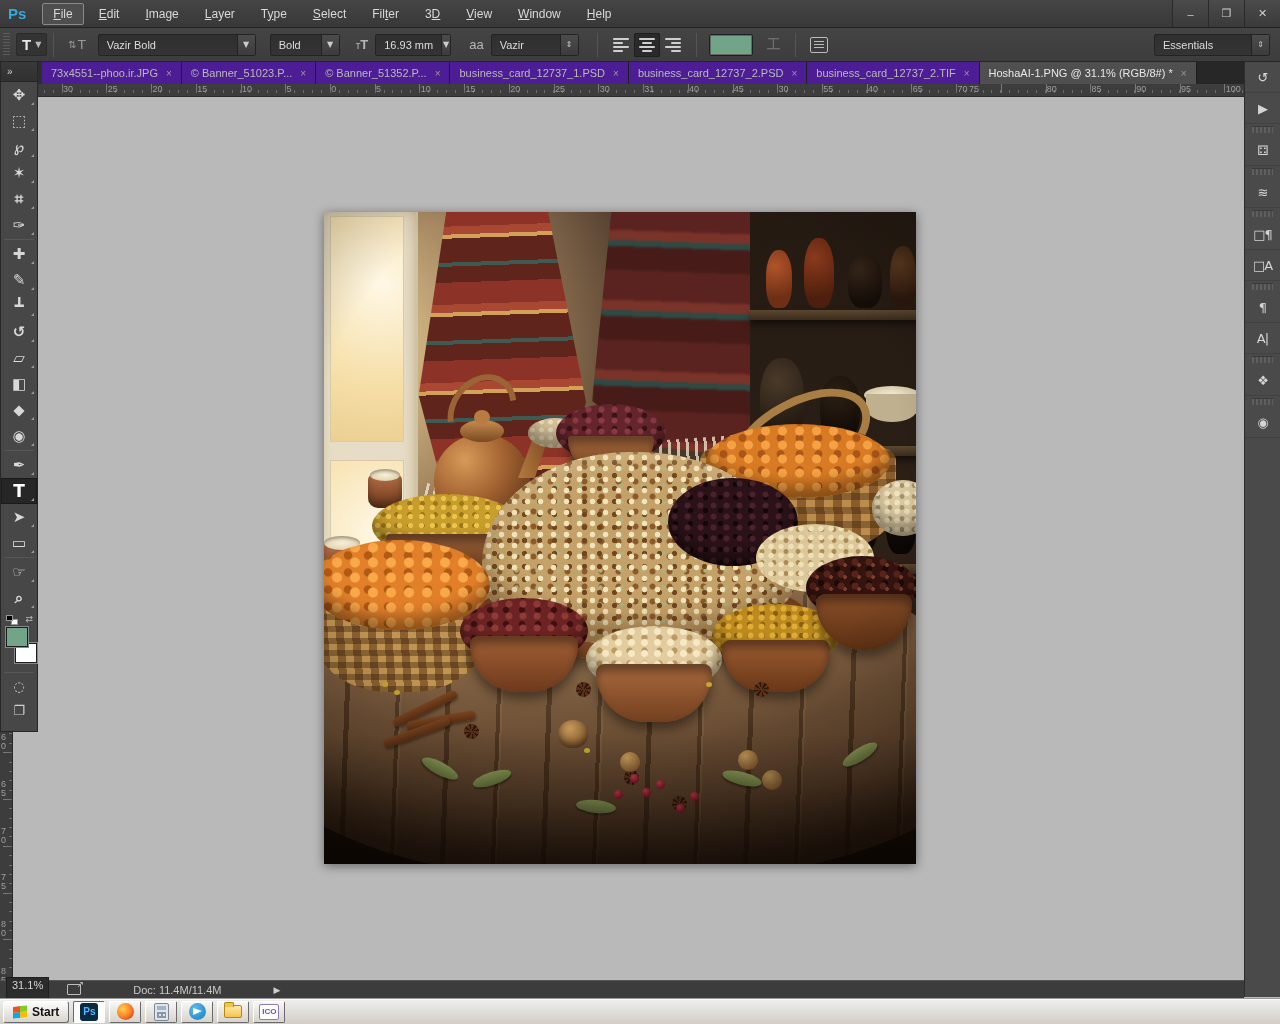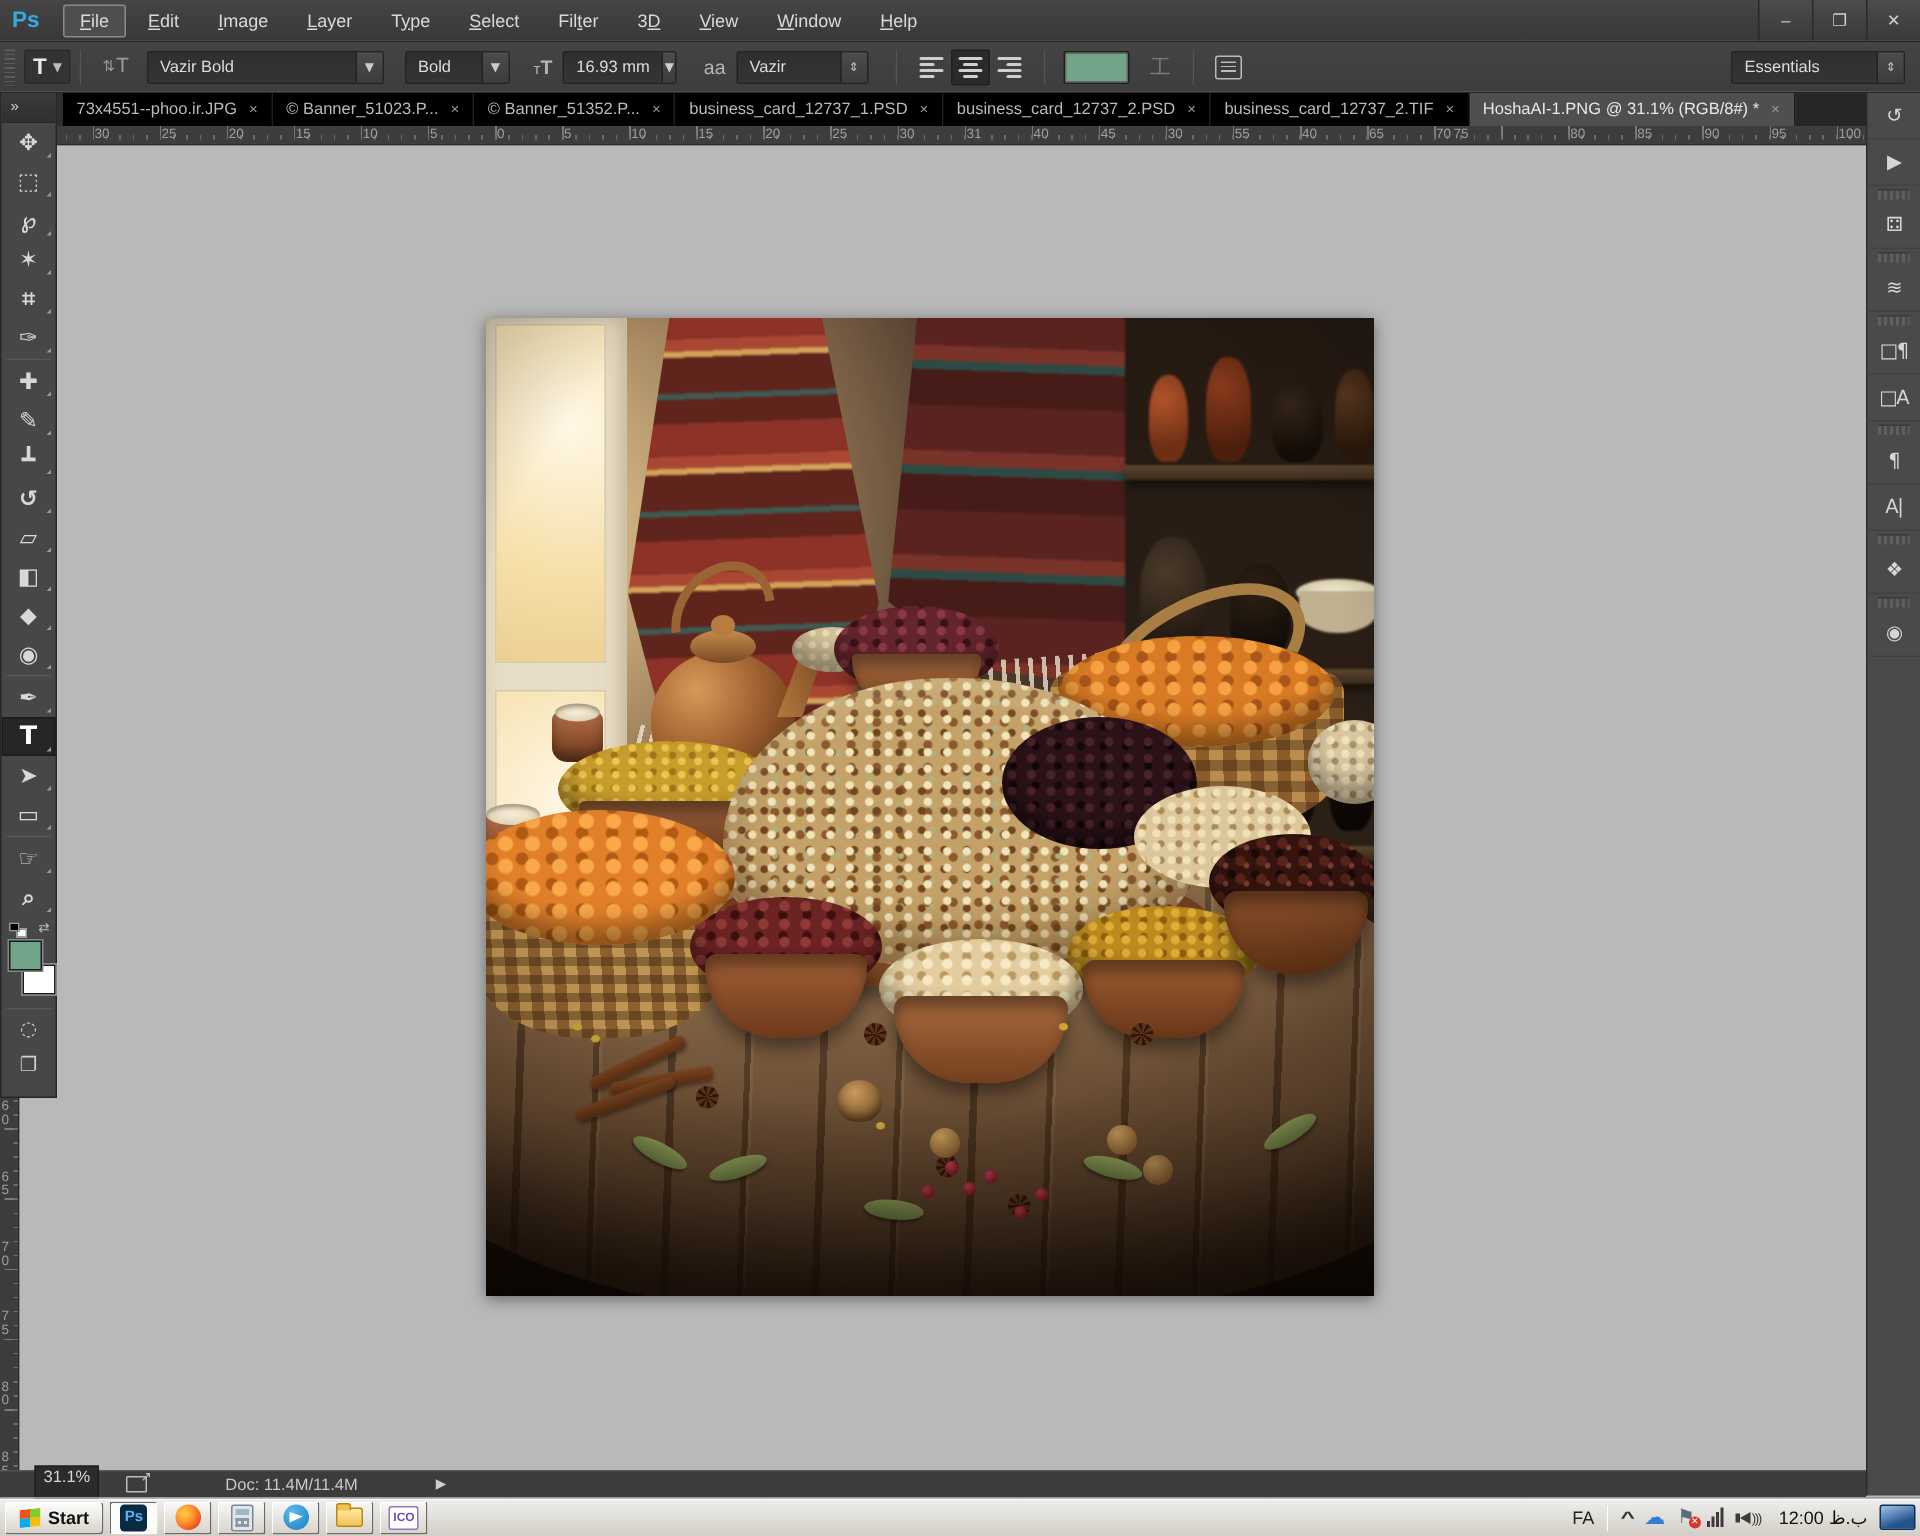--- a/index.html
+++ b/index.html
@@ -48,21 +48,21 @@
   .ob-warp{color:#7a7a7a;font-size:14px;margin:0 8px}
   .ob-panels{width:18px;height:16px;border:1px solid #bbb;border-radius:2px;margin:0 8px;position:relative;background:#3d3d3d}
   .ob-panels::after{content:"";position:absolute;left:3px;top:3px;right:3px;height:8px;
     background:repeating-linear-gradient(180deg,#bbb 0 1px,transparent 1px 3px)}
   .ws{margin-left:auto;margin-right:10px}
 
   
   .tabbar{position:absolute;left:0;top:62px;width:1280px;height:22px;background:#272727;display:flex;align-items:stretch;
     font-size:11px;color:#b9b9b9;overflow:hidden}
   .tabstub{display:flex;align-items:center;color:#e0e0e0;padding:0 8px;gap:14px;background:#2e2e2e}
-  .tab{display:flex;align-items:center;padding:0 9px;background:#000000;border-right:1px solid #1f1f1f;white-space:nowrap}
+  .tab{display:flex;align-items:center;padding:0 9px;background:#4c1d95;border-right:1px solid #1f1f1f;white-space:nowrap}
   .tab .tl{margin-right:8px}
   .tab .tx{color:#9a9a9a;font-size:10px}
   .tab.active{background:#4f4f4f;color:#e8e8e8}
   .tab-ovf{margin-left:auto;display:flex;align-items:center;padding:0 10px;color:#cfcfcf;background:#272727}
 
   
   .hruler{position:absolute;left:0;top:84px;width:1244px;height:13px;background:#3d3d3d;border-bottom:1px solid #2a2a2a;
     color:#9f9f9f;font-size:9px;overflow:hidden}
   .hruler .ticks{position:absolute;left:0;right:0;bottom:0;height:9px;
     background:repeating-linear-gradient(90deg,#6b6b6b 0 1px,transparent 1px 8.94px) left bottom/100% 3px no-repeat,
@@ -233,21 +233,21 @@
   .fig{width:30px;height:28px;border-radius:50% 50% 45% 45%;background:radial-gradient(circle at 40% 30%,#c79a5c,#7a5228 78%);
     box-shadow:inset 0 -4px 6px rgba(0,0,0,.4)}
   .berry{width:9px;height:9px;border-radius:50%;background:radial-gradient(circle at 35% 30%,#c44052,#7c1626 75%)}
   .crumb{width:6px;height:5px;border-radius:50%;background:#caa52f}
   .p-vg{inset:0;background:radial-gradient(95% 85% at 48% 38%,transparent 52%,rgba(12,6,2,.5) 95%),
     linear-gradient(180deg,transparent 80%,rgba(8,4,2,.45));pointer-events:none}
 
   
   .statusbar{position:absolute;left:0;top:980px;width:1244px;height:18px;background:#3c3c3c;border-top:1px solid #555;
     display:flex;align-items:center;color:#c9c9c9;font-size:11px}
-  .zoomfield{margin-left:23px;padding:0 5px;height:26px;line-height:14px;background:#2b2b2b;border:1px solid #1f1f1f;color:#d5d5d5}
+  .zoomfield{margin-left:6px;padding:0 5px;height:26px;line-height:14px;background:#2b2b2b;border:1px solid #1f1f1f;color:#d5d5d5}
   .expicon{margin-left:18px;width:14px;height:11px;border:1px solid #bdbdbd;border-radius:1px;position:relative}
   .expicon::after{content:"↗";position:absolute;right:-4px;top:-6px;font-size:9px;color:#bdbdbd}
   .docinfo{margin-left:52px}
   .statarrow{margin-left:52px;font-size:9px;color:#cfcfcf}
 
   
   .taskbar{position:absolute;left:0;top:998px;width:1280px;height:26px;background:linear-gradient(#efefef,#d2cec6);
     border-top:1px solid #9a9a9a;box-shadow:inset 0 1px 0 #fbfbfb;display:flex;align-items:center;font-size:12px;color:#111}
   .startbtn{display:flex;align-items:center;gap:5px;height:22px;margin-left:3px;padding:0 9px;font-weight:bold;
     background:linear-gradient(#fdfdfd,#d8d4cc);border:1px solid;border-color:#fff #6a6a6a #6a6a6a #fff;border-radius:3px}
@@ -679,34 +679,14 @@
         <span class="tbtn">
           <span class="ic-tg"></span>
         </span>
         <span class="tbtn">
           <span class="ic-folder"></span>
         </span>
         <span class="tbtn">
           <span class="ic-ico">ICO</span>
         </span>
       </span>
-    <span class="tray">
-      <span class="lang">FA</span>
-      <span class="traydiv"></span>
-      <span class="tico chev">^</span>
-      <span class="tico cloud g">☁</span>
-      <span class="tico flagw g">⚑<b>✕</b></span>
-      <span class="tico net">
-          <i style="height:4px"></i>
-          <i style="height:7px"></i>
-          <i style="height:10px"></i>
-          <i style="height:13px"></i>
-        </span>
-      <span class="tico spk">
-          <span class="stem"></span>
-          <span class="cone"></span>
-          <em>)))</em>
-        </span>
-      <span class="clock">12:00 ب.ظ</span>
-      <span class="showdesk"></span>
-    </span>
   </div>
 </div>
 
 </body></html>

